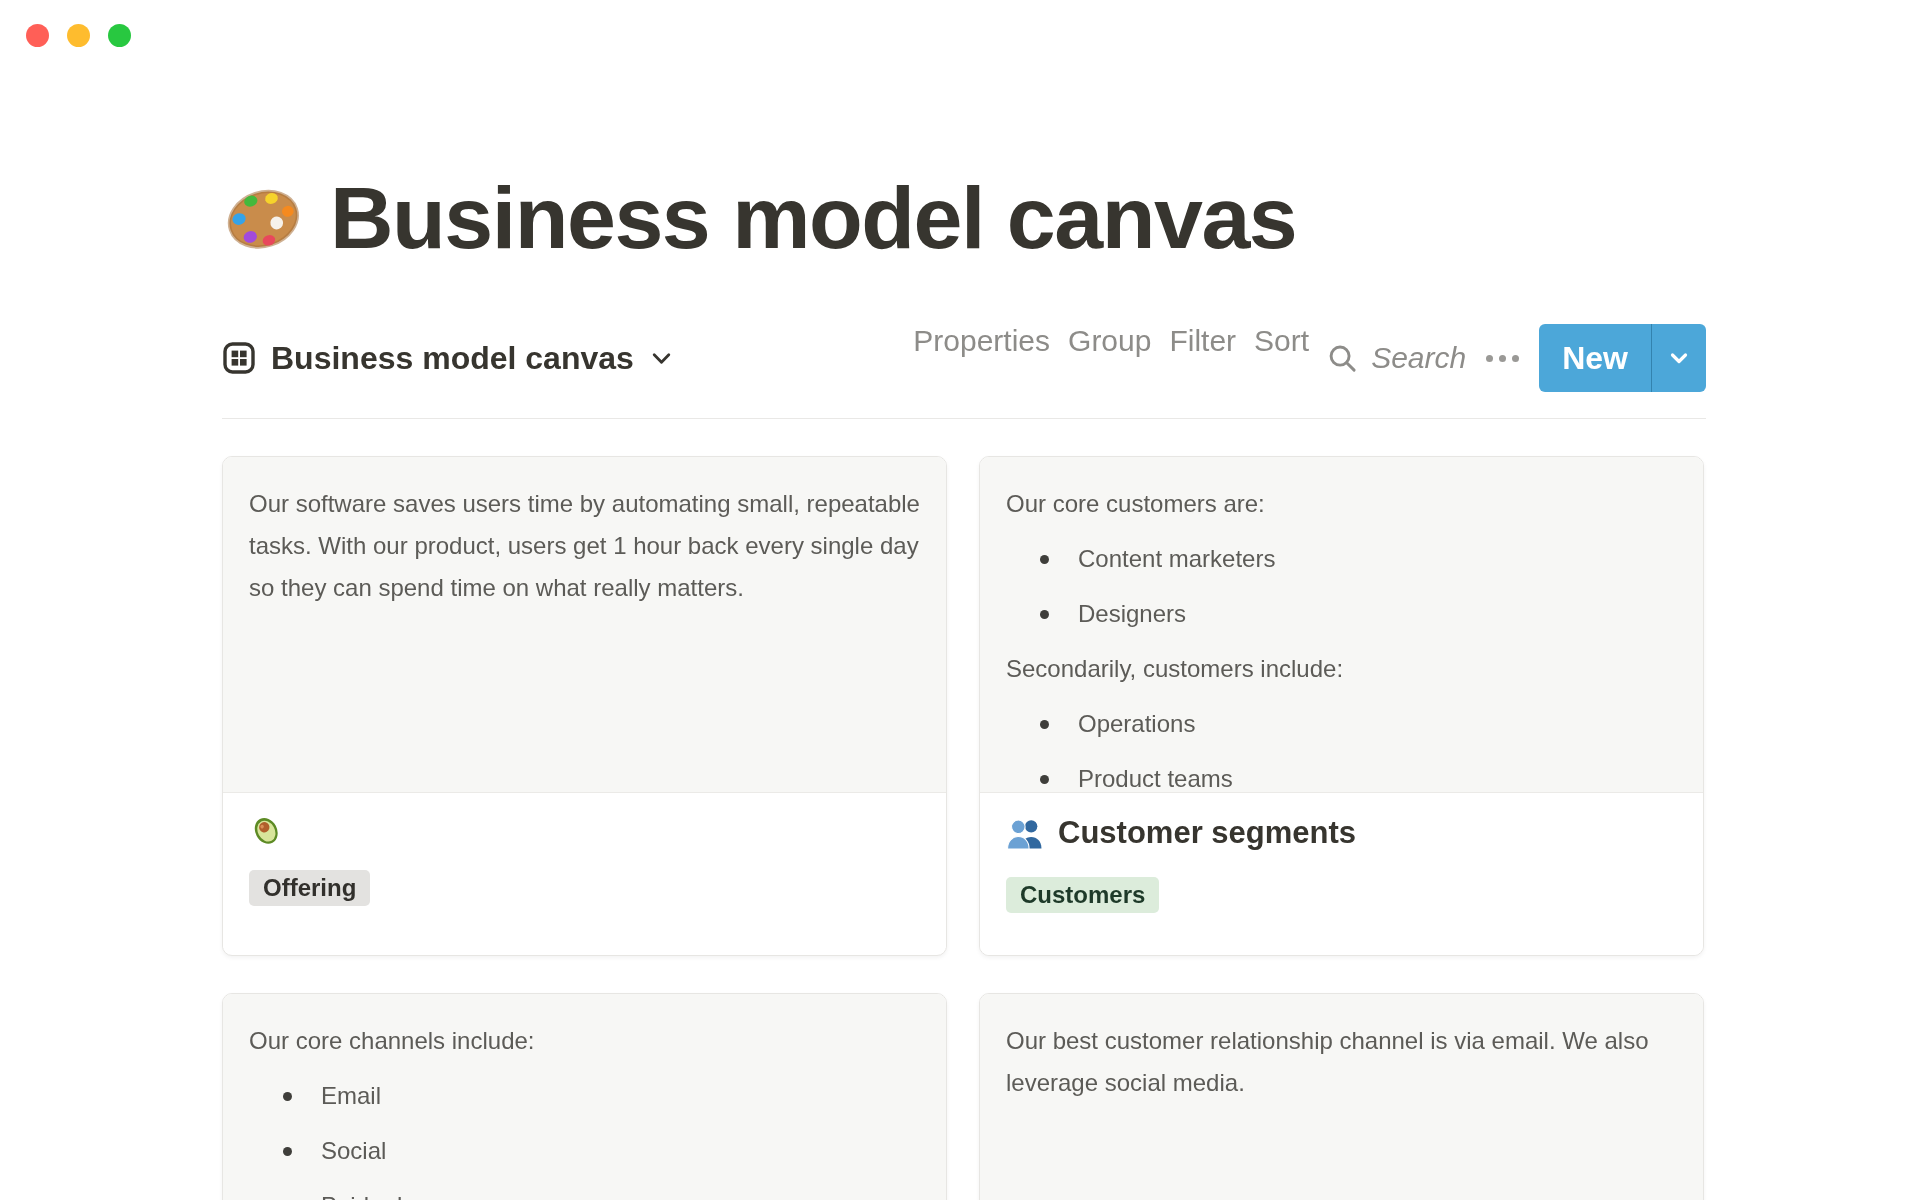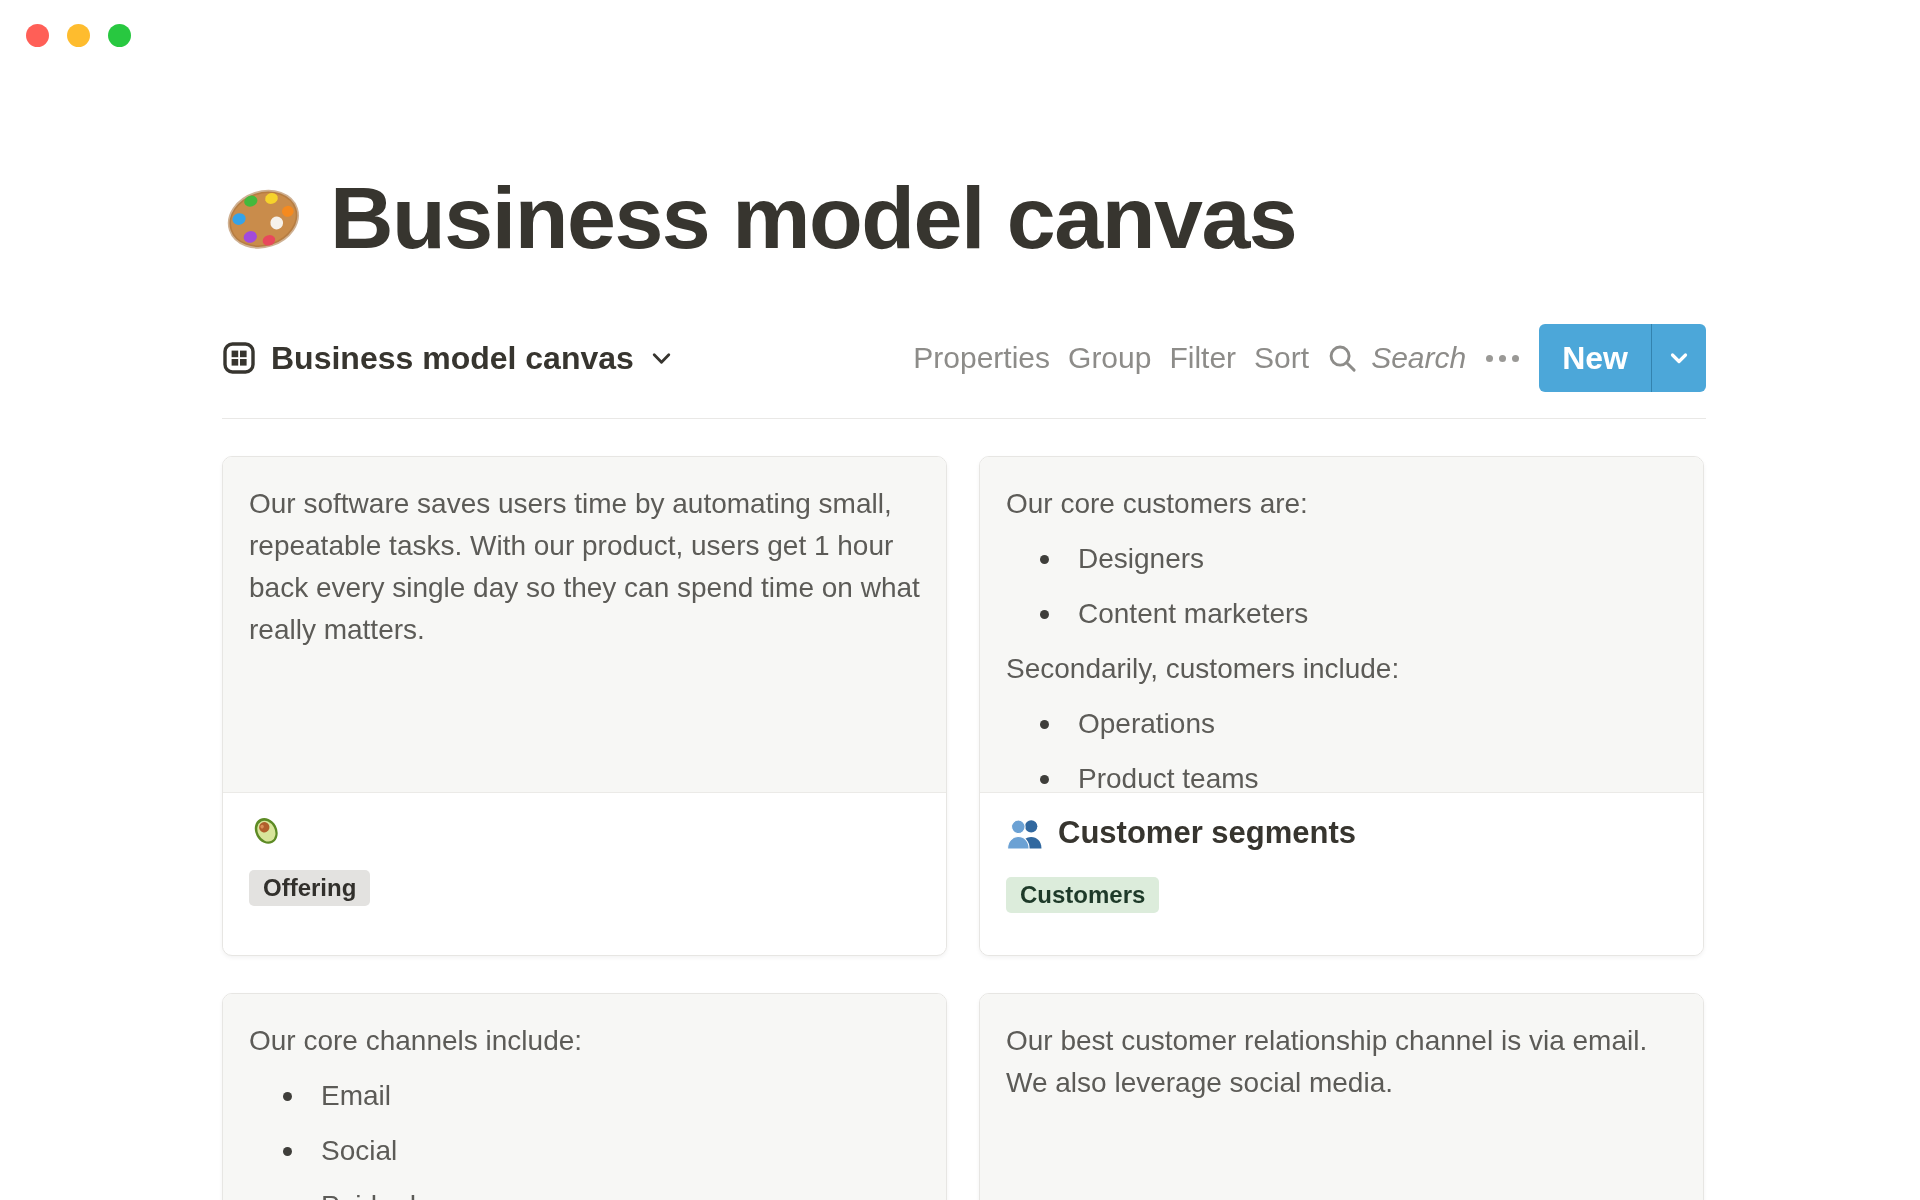--- a/index.html
+++ b/index.html
@@ -28,21 +28,21 @@
   }
 
   
   .view-bar {
     margin-top:60px; padding-bottom:26px;
     border-bottom:1px solid #e9e8e6;
     display:flex; align-items:center; justify-content:space-between;
   }
   .view-select { display:flex; align-items:center; gap:15px; cursor:pointer; }
   .view-select .label { font-size:32px; font-weight:700; color:#37352f; white-space:nowrap; }
-  .view-actions { display:flex; align-items:center; gap:18px; }
+  .view-actions { display:flex; gap:18px; }
   .action-item { font-size:30px; color:#8d8c89; white-space:nowrap; cursor:pointer; }
   .search-item { display:flex; align-items:center; gap:13px;font-style:italic; }
   .ellipsis { display:flex; align-items:center; gap:6px; padding:0 2px; cursor:pointer; }
   .ellipsis i { width:7px; height:7px; border-radius:50%; background:#9a9996; display:block; }
 
   .new-btn {
     display:flex; align-items:stretch; background:#4ca7d9; border-radius:6px;
     overflow:hidden; color:#fff; cursor:pointer; height:68px;
   }
   .new-btn-main {
@@ -56,21 +56,21 @@
 
   
   .gallery { margin-top:37px; display:grid; grid-template-columns:725px 725px; gap:37px 32px; }
   .card {
     background:#fff; border:1px solid #e7e6e3; border-radius:10px;
     box-shadow:0 2px 4px rgba(15,15,15,0.05); overflow:hidden; cursor:pointer;
   }
   .card-preview {
     background:#f7f7f5; border-bottom:1px solid #ebeae7;
     height:336px; padding:26px; overflow:hidden;
-    font-size:28px; line-height:42px; color:#5c5b57;
+    font-size:24px; line-height:42px; color:#5c5b57;
   }
   .card.tall .card-preview { height:500px; border-bottom:none; }
   .pv-p { margin:0 0 13px; }
   .pv-li { position:relative; padding-left:72px; margin:13px 0; list-style:none; }
   .pv-li::before {
     content:""; position:absolute; left:34px; top:17px;
     width:9px; height:9px; border-radius:50%; background:#3f3e3a;
   }
   .card-footer { padding:20px 26px 42px; background:#fff; }
   .footer-title { display:flex; align-items:center; gap:15px; }
@@ -186,22 +186,22 @@
               </svg>
             </span>
           </div>
           <span class="tag tag-gray">Offering</span>
         </div>
       </div>
 
       <div class="card">
         <div class="card-preview">
           <p class="pv-p">Our core customers are:</p>
+          <div class="pv-li">Content marketers</div>
           <div class="pv-li">Designers</div>
-          <div class="pv-li">Content marketers</div>
           <p class="pv-p">Secondarily, customers include:</p>
           <div class="pv-li">Operations</div>
           <div class="pv-li">Product teams</div>
         </div>
         <div class="card-footer">
           <div class="footer-title">
             <span>
               <svg width="37" height="33" viewBox="0 0 36 32">
                 <circle cx="24.5" cy="9" r="6" fill="#31689f"></circle>
                 <path d="M14.5 30.5c0-7 4.5-11 10-11s10 4 10 11z" fill="#31689f"></path>

